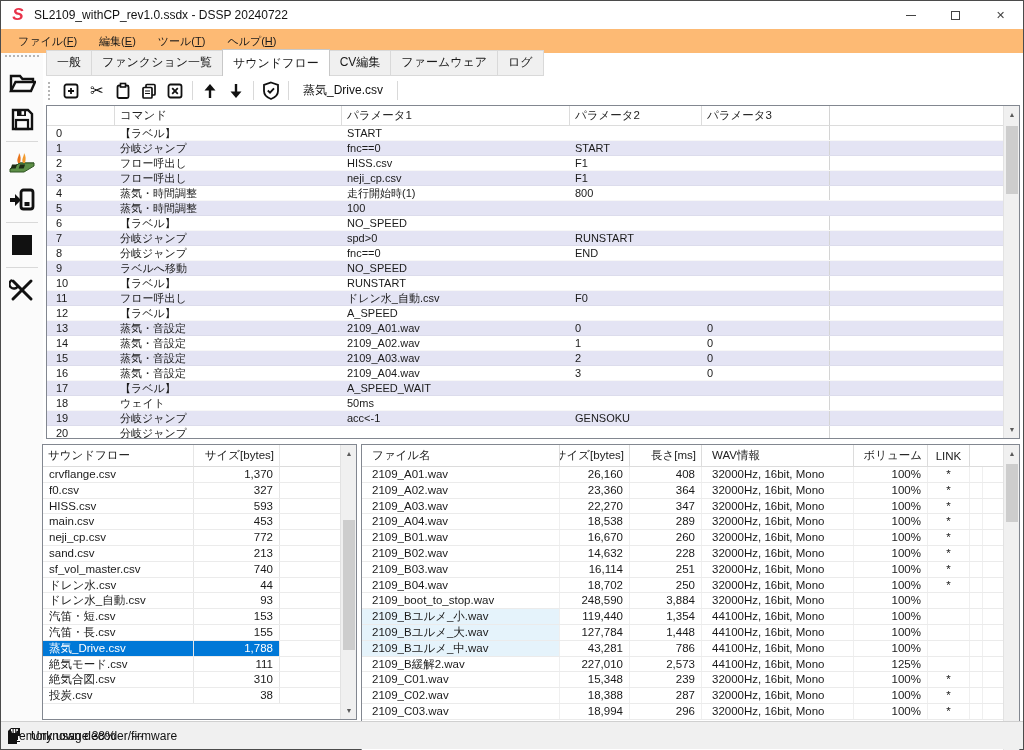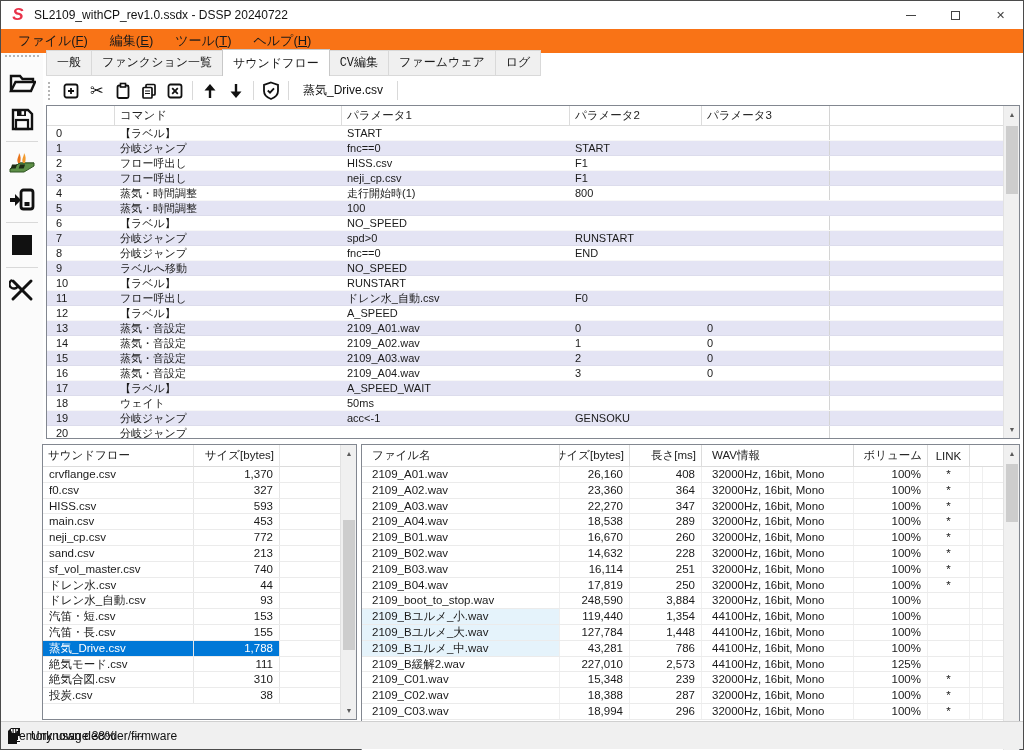--- a/index.html
+++ b/index.html
@@ -15,34 +15,34 @@
   
   .titlebar { position:absolute; left:0; top:0; width:100%; height:28px; background:#fff; display:flex; align-items:center; }
   .logo { width:18px; height:18px; margin:0 7px 0 8px; font-weight:bold; font-size:17px; line-height:18px; color:#e8334a; text-align:center; font-style:italic; }
   .win-title { font-size:12px; color:#111; }
   .win-controls { margin-left:auto; display:flex; height:28px; }
   .win-btn { width:45px; height:28px; display:flex; align-items:center; justify-content:center; font-size:11px; color:#444; }
   .win-btn .sq { width:9px; height:9px; border:1px solid #444; }
   .win-btn .mn { width:10px; height:1px; background:#444; }
 
   
-  .menubar { position:absolute; left:0; top:28px; width:100%; height:24px; background:#f97316; display:flex; align-items:center; padding-left:10px; font-size:13px; }
+  .menubar { position:absolute; left:0; top:28px; width:100%; height:24px; background:#fdba74; display:flex; align-items:center; padding-left:10px; font-size:11px; }
   .menu-item { padding:3px 7px; margin-right:8px; }
   .menu-item u { text-decoration:underline; }
 
   
   .sidebar { position:absolute; left:0; top:52px; width:42px; height:670px; background:#fbfbfb; }
   .side-grip { height:6px; margin:2px 4px 6px 4px; border-top:2px dotted #b5b5b5; }
   .side-btn { width:34px; height:32px; margin:4px auto; display:flex; align-items:center; justify-content:center; }
   .side-sep { height:1px; background:#d9d9d9; margin:6px 5px; }
   .stop-square { width:20px; height:20px; background:#111; }
 
   
   .tabs { position:absolute; left:45px; top:53px; height:22px; display:flex; align-items:flex-end; z-index:3; }
-  .tab { padding:3px 10px 4px 10px; font-size:12px; background:#f0f0f0; border:1px solid #d9d9d9; border-left:none; white-space:nowrap;font-family:Liberation Mono, monospace; }
+  .tab { padding:3px 10px 4px 10px; font-size:12px; background:#f0f0f0; border:1px solid #d9d9d9; border-left:none; white-space:nowrap; }
   .tab:first-child { border-left:1px solid #d9d9d9; }
   .tab.active { background:#fff; border:1px solid #c8c8c8; border-bottom:none; padding-top:5px; margin-left:-1px; position:relative; z-index:4; }
 
   
   .toolbar { position:absolute; left:45px; top:77px; right:5px; height:25px; background:#fff; display:flex; align-items:center; }
   .tb-grip { width:4px; height:18px; border-left:2px dotted #b5b5b5; margin:0 6px 0 2px; }
   .tb-btn { width:26px; height:23px; display:flex; align-items:center; justify-content:center; }
   .tb-sep { width:1px; height:19px; background:#d9d9d9; margin:0 4px; }
   .tb-label { font-size:12px; padding:0 10px; color:#111; }
   .scissors { font-size:16px; line-height:16px; color:#111; }
@@ -594,21 +594,21 @@
           <div class="tcell">2109_B03.wav</div>
           <div class="tcell">16,114</div>
           <div class="tcell">251</div>
           <div class="tcell">32000Hz, 16bit, Mono</div>
           <div class="tcell">100%</div>
           <div class="tcell">*</div>
           <div class="tcell"></div>
         </div>
         <div class="trow">
           <div class="tcell">2109_B04.wav</div>
-          <div class="tcell">17,819</div>
+          <div class="tcell">18,702</div>
           <div class="tcell">250</div>
           <div class="tcell">32000Hz, 16bit, Mono</div>
           <div class="tcell">100%</div>
           <div class="tcell">*</div>
           <div class="tcell"></div>
         </div>
         <div class="trow">
           <div class="tcell">2109_boot_to_stop.wav</div>
           <div class="tcell">248,590</div>
           <div class="tcell">3,884</div>

